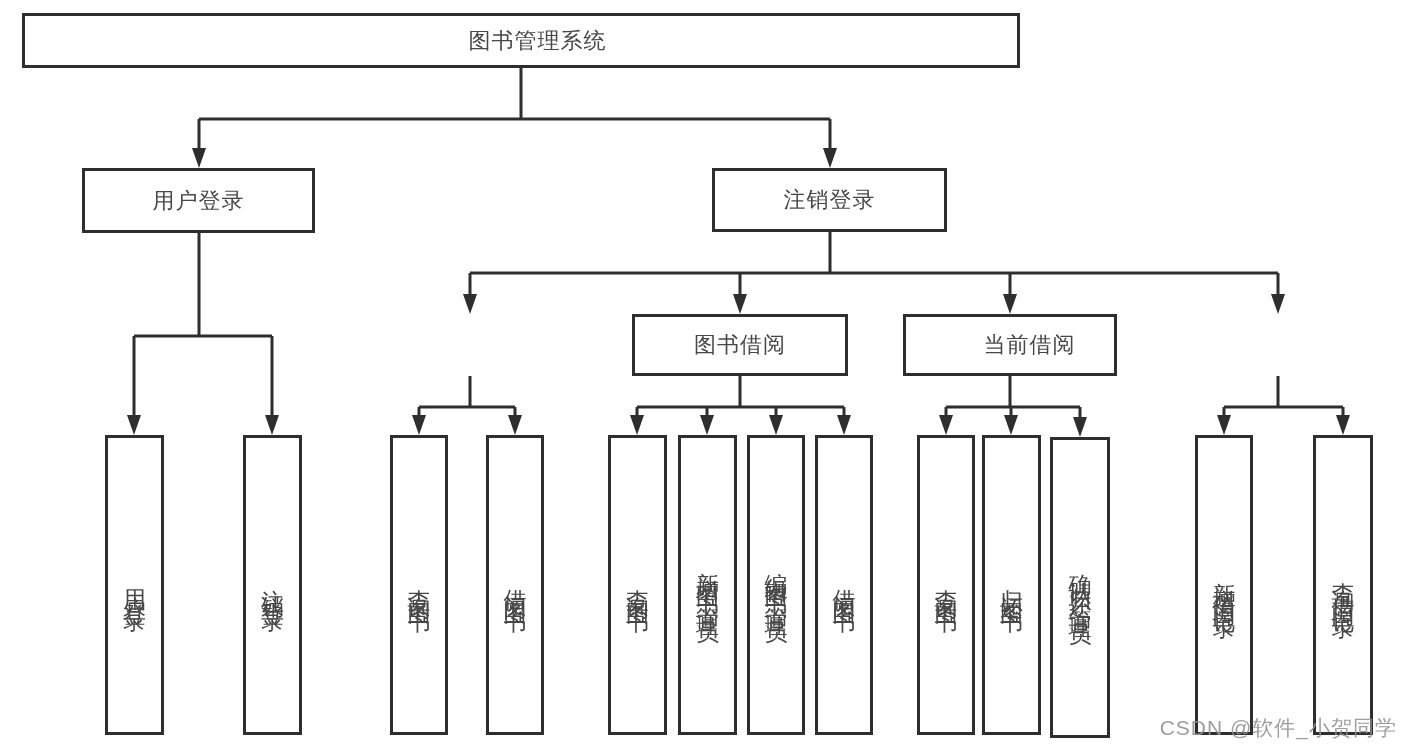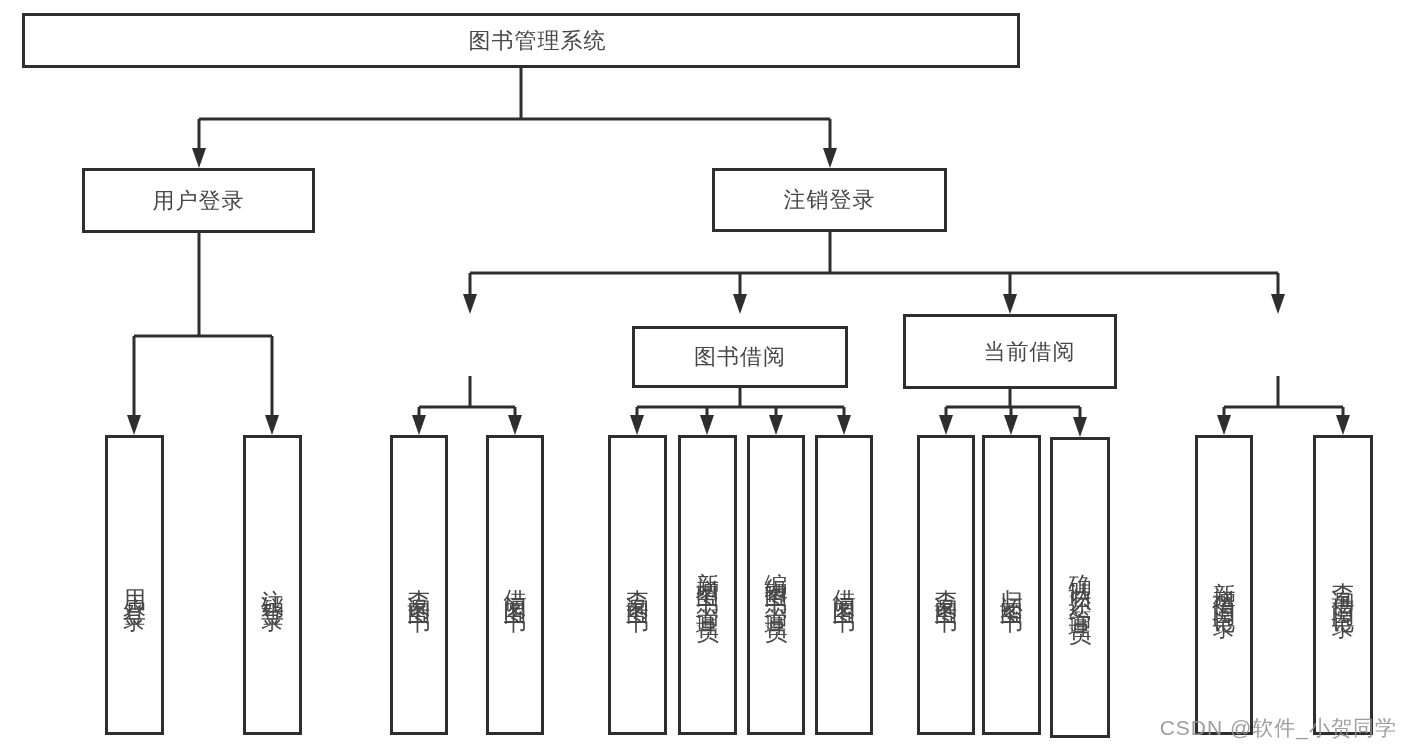--- a/index.html
+++ b/index.html
@@ -109,24 +109,24 @@
     <span class="label">图书管理系统</span>
   </div>
 
   <div class="box h" style="left:82px; top:168px; width:233px; height:65px;">
     <span class="label">用户登录</span>
   </div>
   <div class="box h" style="left:712px; top:168px; width:235px; height:64px;">
     <span class="label">注销登录</span>
   </div>
 
-  <div class="box h" style="left:632px; top:314px; width:216px; height:62px;margin-top:12px;">
+  <div class="box h" style="left:632px; top:314px; width:216px; height:62px;">
     <span class="label">图书借阅</span>
   </div>
-  <div class="box h" style="left:903px; top:314px; width:214px; height:75px;padding-left:39px;">
+  <div class="box h" style="left:903px; top:314px; width:214px; height:62px;padding-left:39px;">
     <span class="label">当前借阅</span>
   </div>
 
   <div class="box v" style="left:105px; top:435px; width:59px; height:300px;">
     <span class="label">用户登录</span>
   </div>
   <div class="box v" style="left:243px; top:435px; width:59px; height:300px;">
     <span class="label">注销登录</span>
   </div>
 

